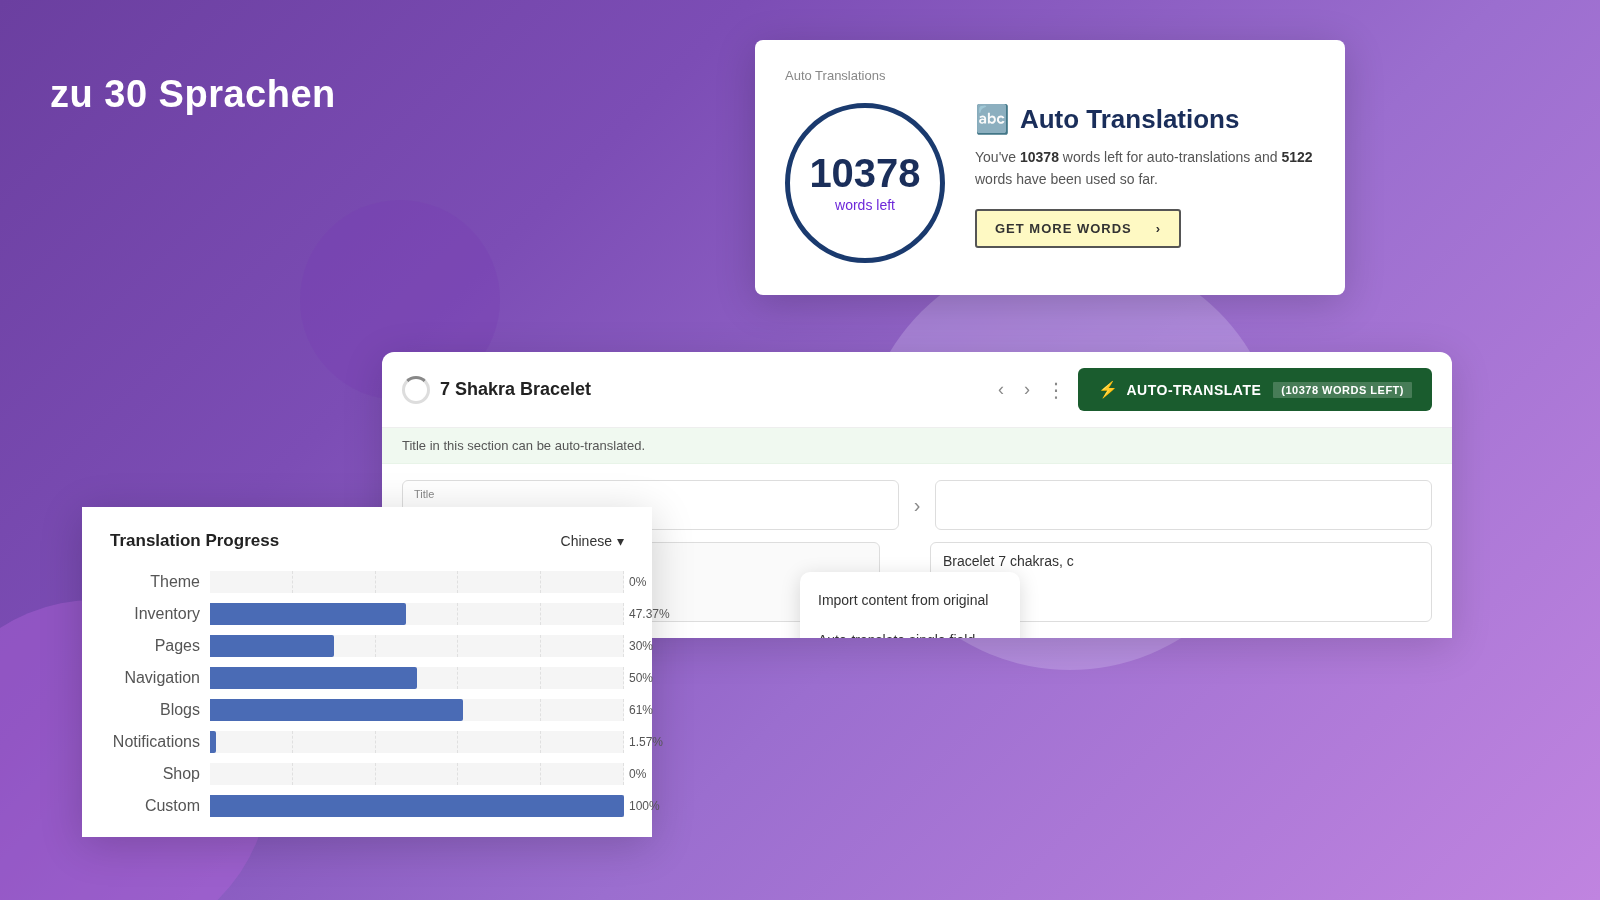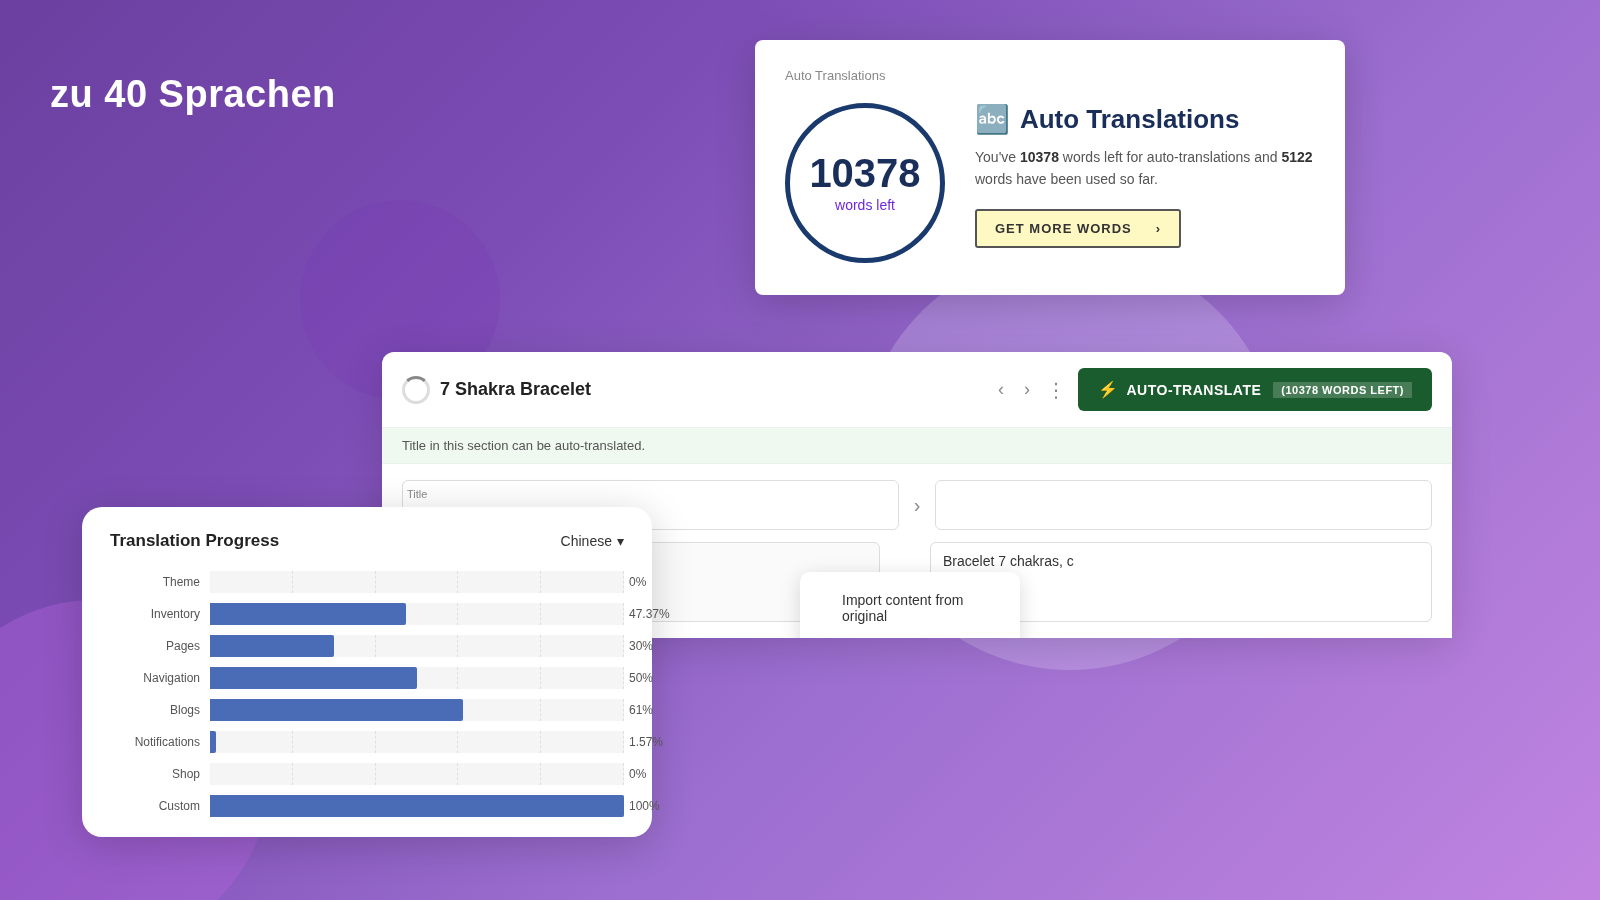--- a/index.html
+++ b/index.html
@@ -244,21 +244,21 @@
       gap: 10px;
       margin-bottom: 12px;
     }
     .field-group {
       flex: 1;
       position: relative;
     }
     .field-label {
       position: absolute;
       top: 8px;
-      left: 5px;
+      left: 12px;
       font-size: 11px;
       color: #888;
     }
     .field-input {
       width: 100%;
       border: 1px solid #ddd;
       border-radius: 6px;
       padding: 24px 12px 8px 12px;
       font-size: 14px;
       color: #333;
@@ -312,42 +312,41 @@
       width: 220px;
       z-index: 20;
       top: 30px;
       left: -90px;
     }
     .context-menu-item {
       padding: 12px 18px;
       font-size: 14px;
       color: #333;
       cursor: pointer;
-      margin-left: 24px;
     }
     .desc-right {
       flex: 1;
       border: 1px solid #ddd;
       border-radius: 6px;
       height: 80px;
       padding: 10px 12px;
       font-size: 14px;
       color: #333;
       background: white;
       overflow: hidden;
     }
 
     
     .progress-card {
       position: absolute;
       top: 507px;
       left: 82px;
       width: 570px;
       background: white;
-      border-radius: 20px;
+      border-radius: 0;
       padding: 24px 28px 20px 28px;
       z-index: 15;
       box-shadow: 0 8px 40px rgba(0,0,0,0.18);
     }
     .progress-header {
       display: flex;
       align-items: center;
       justify-content: space-between;
       margin-bottom: 20px;
     }
@@ -369,21 +368,21 @@
       display: flex;
       flex-direction: column;
       gap: 10px;
     }
     .chart-row {
       display: flex;
       align-items: center;
       gap: 10px;
     }
     .chart-label {
-      font-size: 12px;
+      font-size: 16px;
       color: #555;
       text-align: right;
       width: 90px;
       flex-shrink: 0;
     }
     .chart-bar-container {
       flex: 1;
       position: relative;
       height: 22px;
       background: #f5f5f5;
@@ -415,21 +414,21 @@
     }
   </style>
 </head>
 <body>
 
 <div class="bg"></div>
 <div class="bg-circle-1"></div>
 <div class="bg-circle-2"></div>
 
 <div class="hero-text">
-  <div>zu 40 Sprachen</div>
+  <div>zu 30 Sprachen</div>
 </div>
 
 <div class="auto-translations-card">
   <div class="card-label">Auto Translations</div>
   <div class="card-body">
     <div class="words-circle">
       <span class="words-number">10378</span>
       <span class="words-label">words left</span>
     </div>
     <div class="card-right">

